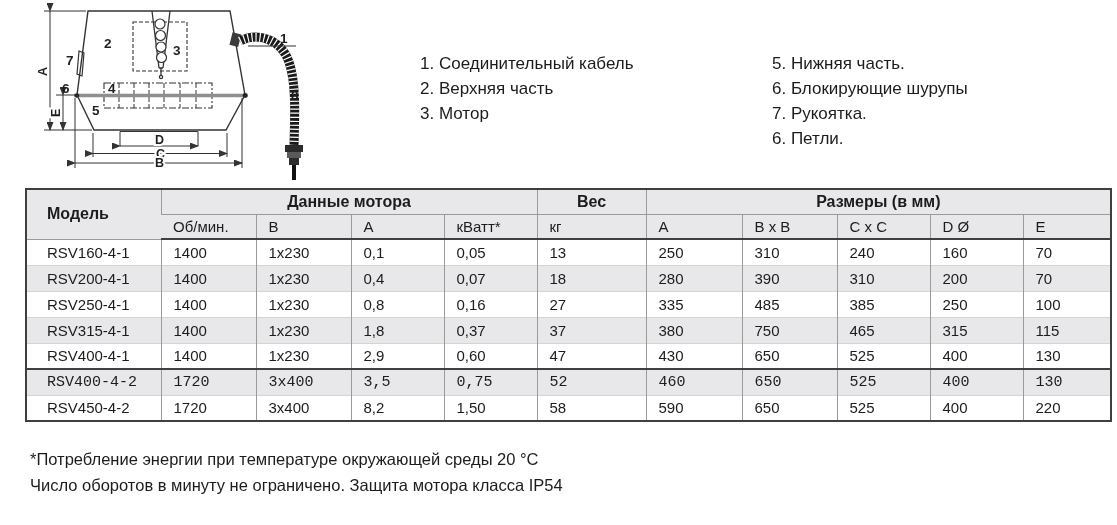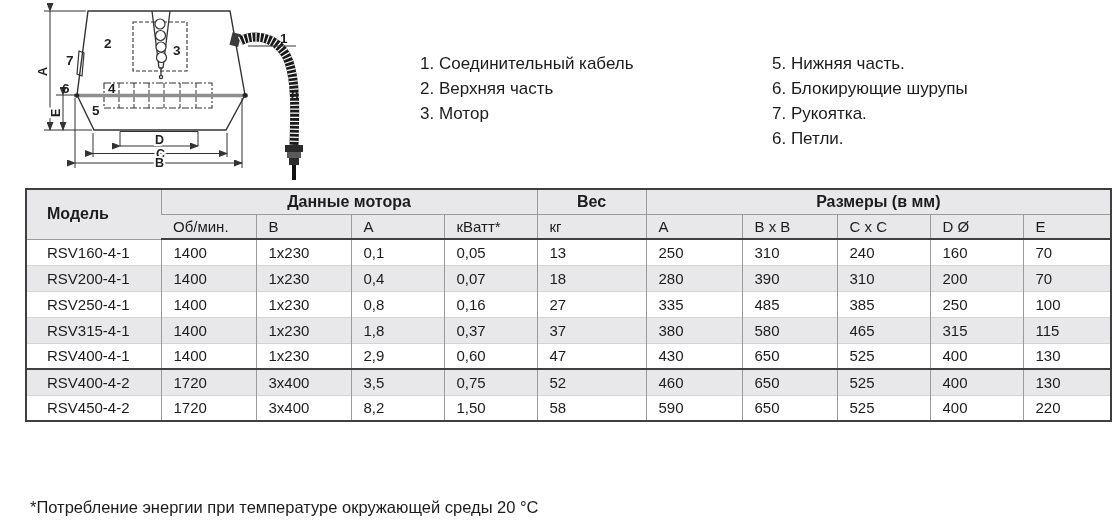--- a/index.html
+++ b/index.html
@@ -23,23 +23,23 @@
   table.spec th,table.spec td{overflow:hidden;white-space:nowrap;}
   table.spec th{background:var(--header-bg);font-weight:normal;text-align:left;height:25px;}
   tr.h1 th{font-weight:bold;font-size:16px;text-align:center;border-bottom:1px solid var(--grid-v);}
   tr.h1 th.model-h{text-align:left;padding-left:20px;}
   tr.h2 th{padding-left:12px;border-bottom:2px solid var(--table-border);font-size:15px;}
   table.spec th + th, table.spec td + td{border-left:1px solid var(--grid-v);}
   table.spec td{height:26px;padding-left:12px;border-top:1px solid var(--row-line);}
   table.spec td.model-cell{padding-left:20px;border-left:none;}
   tbody tr:first-child td{border-top:none;}
   tbody tr:nth-child(even) td{background:var(--stripe);}
-  tbody tr.group-sep td{border-top:2px solid var(--table-border);}
-
-  .footnotes{position:absolute;left:30px;top:447px;font-size:16.5px;line-height:25.5px;color:var(--text);margin-top:48px;}
+  tbody tr.group-sep td{border-top:2px solid var(--table-border);font-family:Liberation Mono, monospace;}
+
+  .footnotes{position:absolute;left:30px;top:447px;font-size:16.5px;line-height:25.5px;color:var(--text);}
 
   svg text.lbl{font-family:"Liberation Sans",sans-serif;font-size:13.5px;font-weight:600;fill:#1f1f1f;}
   svg text.dim{font-family:"Liberation Sans",sans-serif;font-size:12.5px;font-weight:600;fill:#1f1f1f;
     paint-order:stroke;stroke:#ffffff;stroke-width:4px;}
 </style>
 </head>
 <body>
 
 <div class="page">
 
@@ -231,21 +231,21 @@
           <td>100</td>
         </tr>
         <tr>
           <td class="model-cell">RSV315-4-1</td>
           <td>1400</td>
           <td>1x230</td>
           <td>1,8</td>
           <td>0,37</td>
           <td>37</td>
           <td>380</td>
-          <td>580</td>
+          <td>750</td>
           <td>465</td>
           <td>315</td>
           <td>115</td>
         </tr>
         <tr>
           <td class="model-cell">RSV400-4-1</td>
           <td>1400</td>
           <td>1x230</td>
           <td>2,9</td>
           <td>0,60</td>
@@ -281,15 +281,16 @@
           <td>525</td>
           <td>400</td>
           <td>220</td>
         </tr>
       </tbody>
     </table>
   </div>
 
   <div class="footnotes">
     <div>*Потребление энергии при температуре окружающей среды 20 °C</div>
+    <div>Число оборотов в минуту не ограничено. Защита мотора класса IP54</div>
   </div>
 
 </div>
 
 </body></html>

